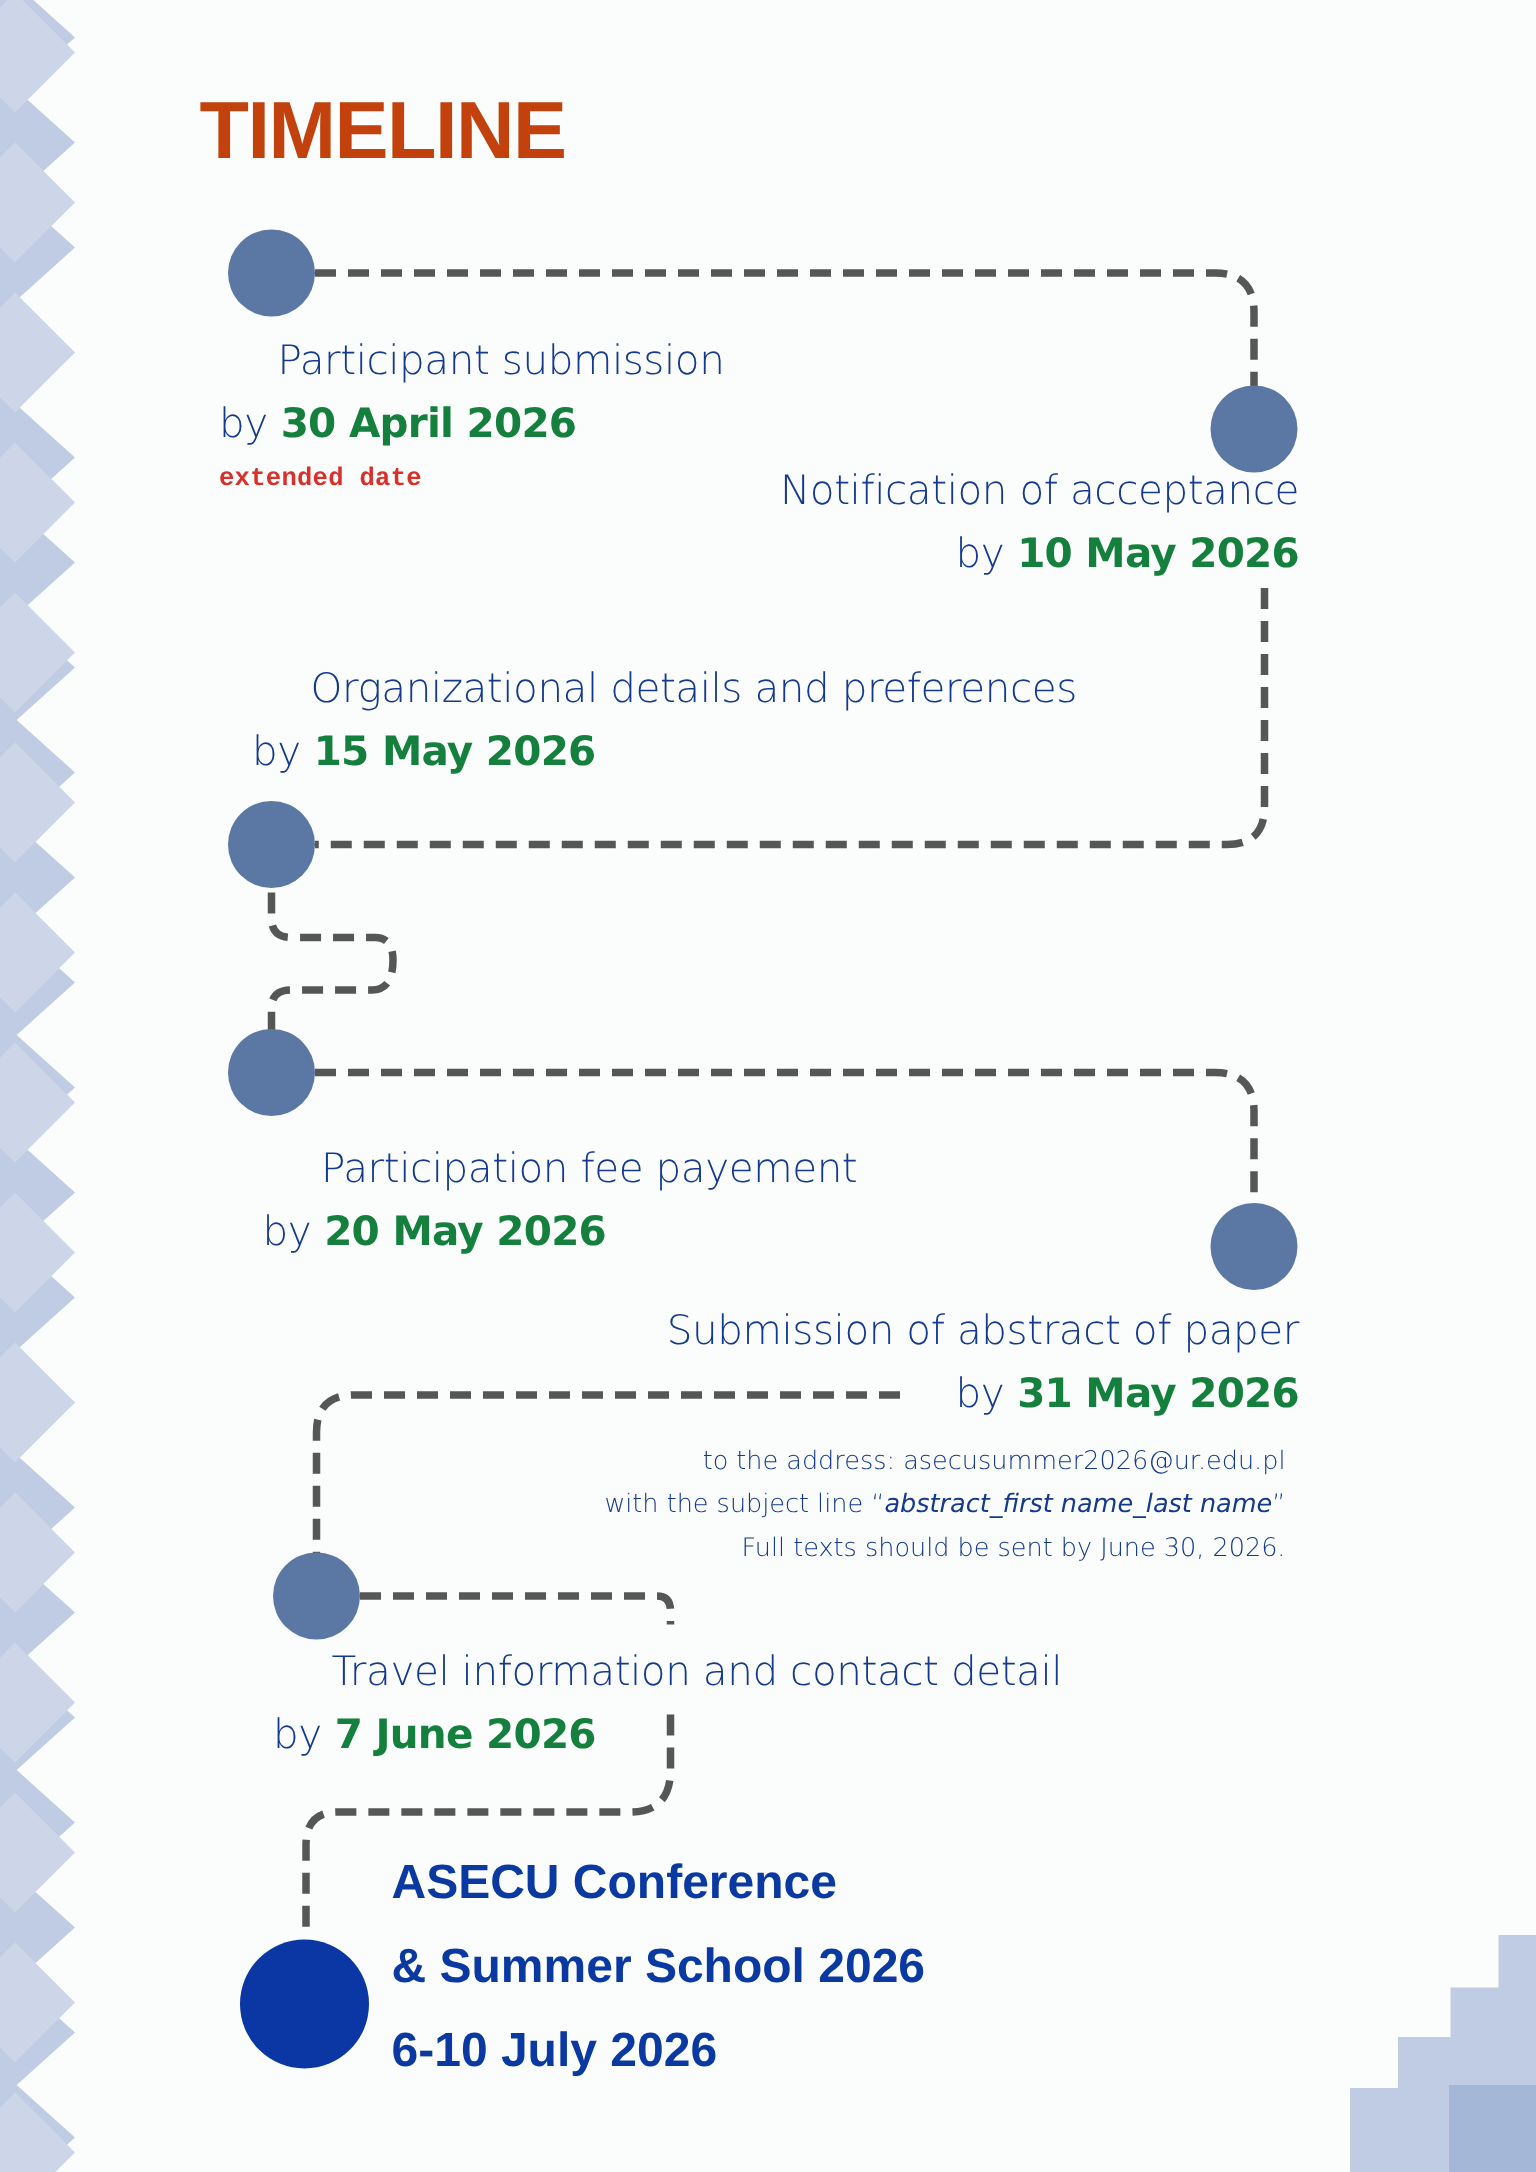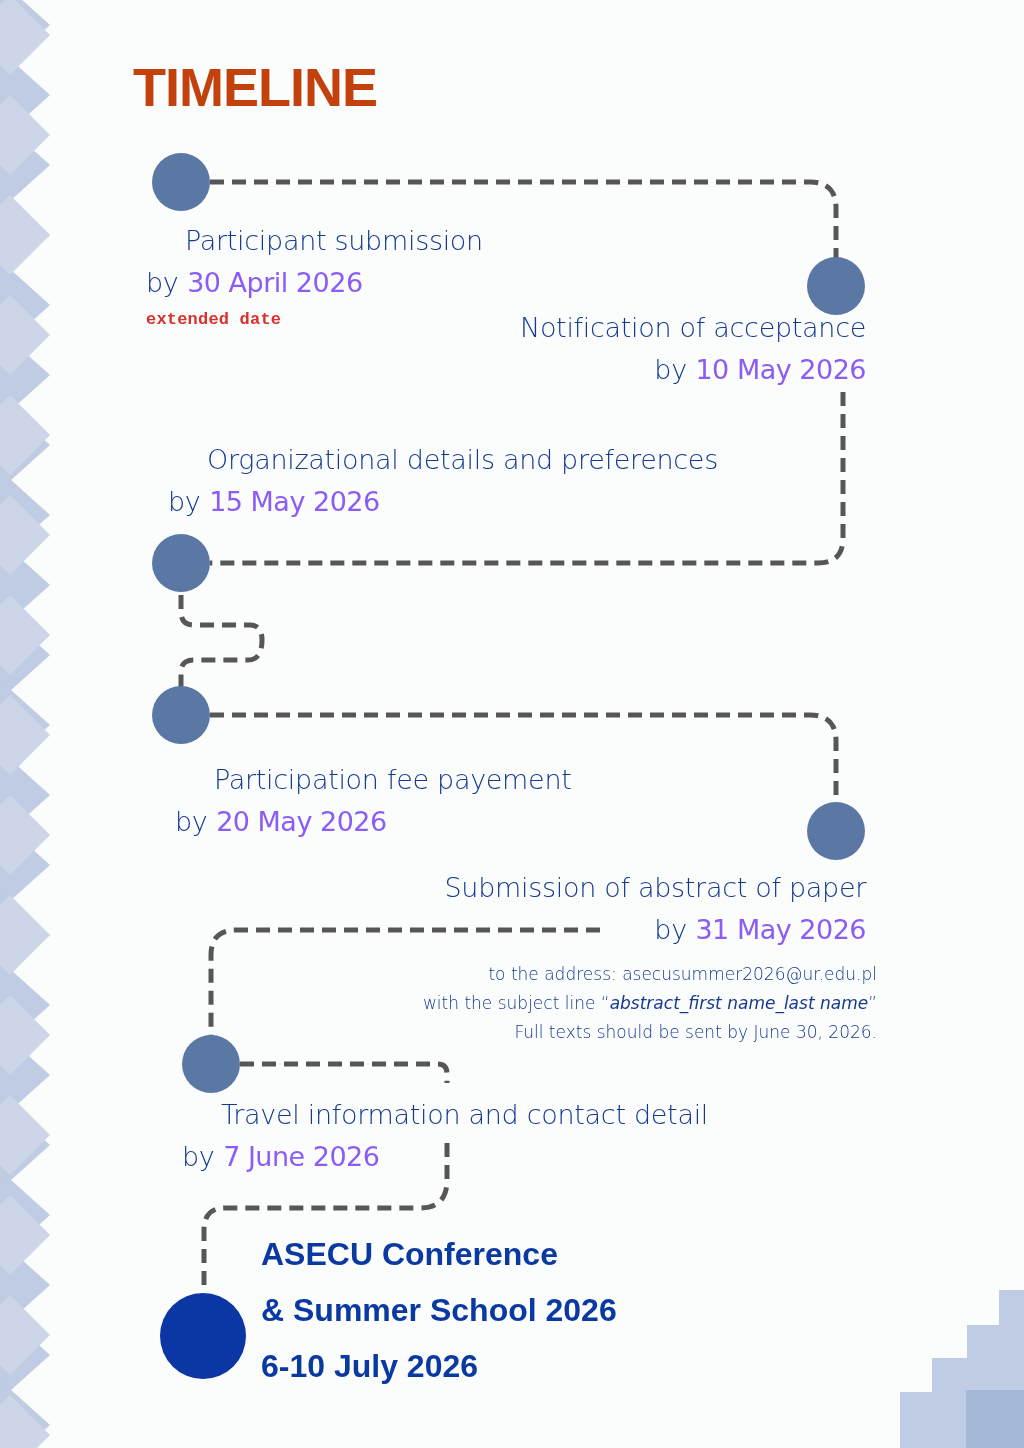--- a/index.html
+++ b/index.html
@@ -20,28 +20,28 @@
       font-family: "DejaVu Sans", sans-serif; font-weight: 300;
       font-size: 27px; line-height: 42px; color: #14398f; white-space: nowrap;
       letter-spacing: -0.3px;
       margin-left: 39px;
     }
     .item .date-line {
       font-family: "DejaVu Sans", sans-serif;
       font-size: 27px; line-height: 42px; color: #14398f; white-space: nowrap;
     }
     .item .by { font-weight: 300; letter-spacing: -0.3px; }
-    .item .date { font-weight: 400; color: #8b5cf6; letter-spacing: -0.5px; }
+    .item .date { font-weight: 700; color: #15803d; letter-spacing: -0.5px; }
     .right { text-align: right; }
     .note-red {
       font-family: Liberation Mono, monospace; font-weight: 700;
       font-size: 17px; color: #d9302c; margin-top: 6px; letter-spacing: 0.2px;
     }
     .notes {
-      position: absolute; right: 147px; top: 960px; text-align: right;
+      position: absolute; right: 167px; top: 960px; text-align: right;
       font-family: "DejaVu Sans", sans-serif; font-size: 17px; line-height: 29px;
       color: #14398f; font-weight: 300; white-space: nowrap;
     }
     .notes i { font-style: italic; }
     .final {
       position: absolute; left: 261px; top: 1226px;
       font-family: "Liberation Sans", sans-serif; font-weight: 700;
       font-size: 32px; line-height: 56px; color: #0a39a1; white-space: nowrap;
     }
   </style>

